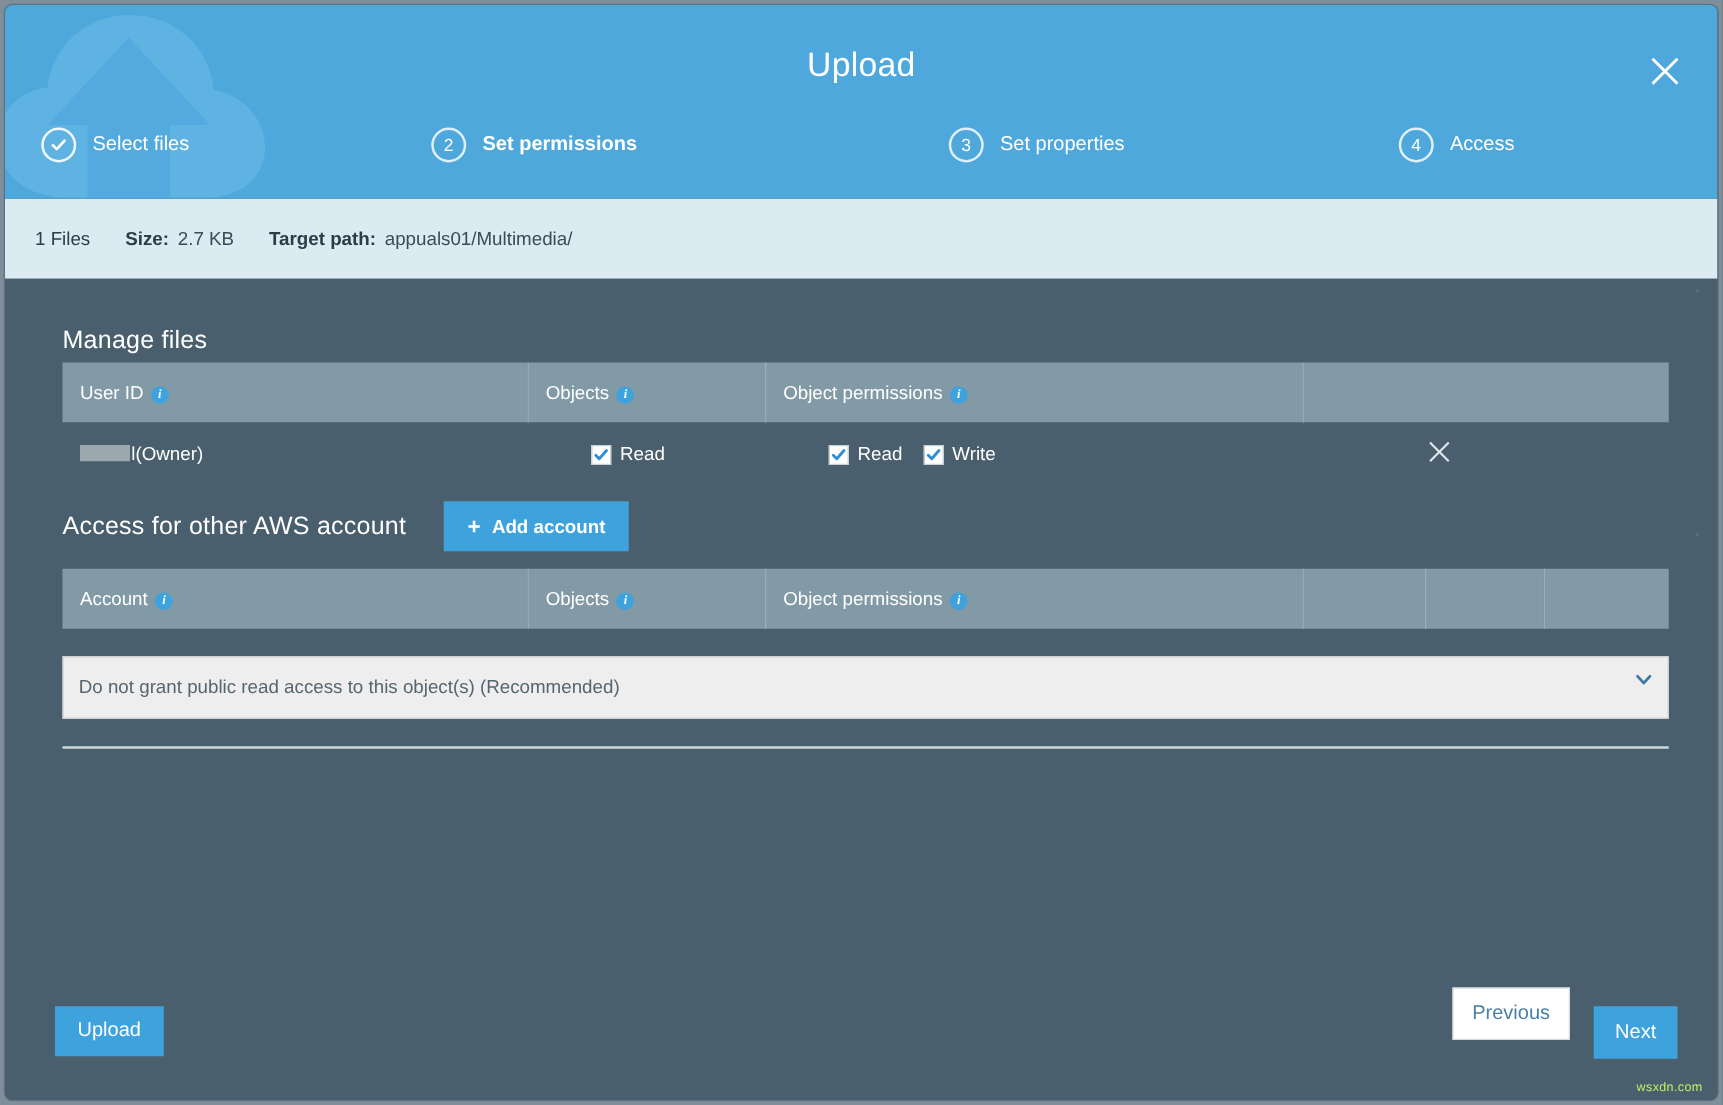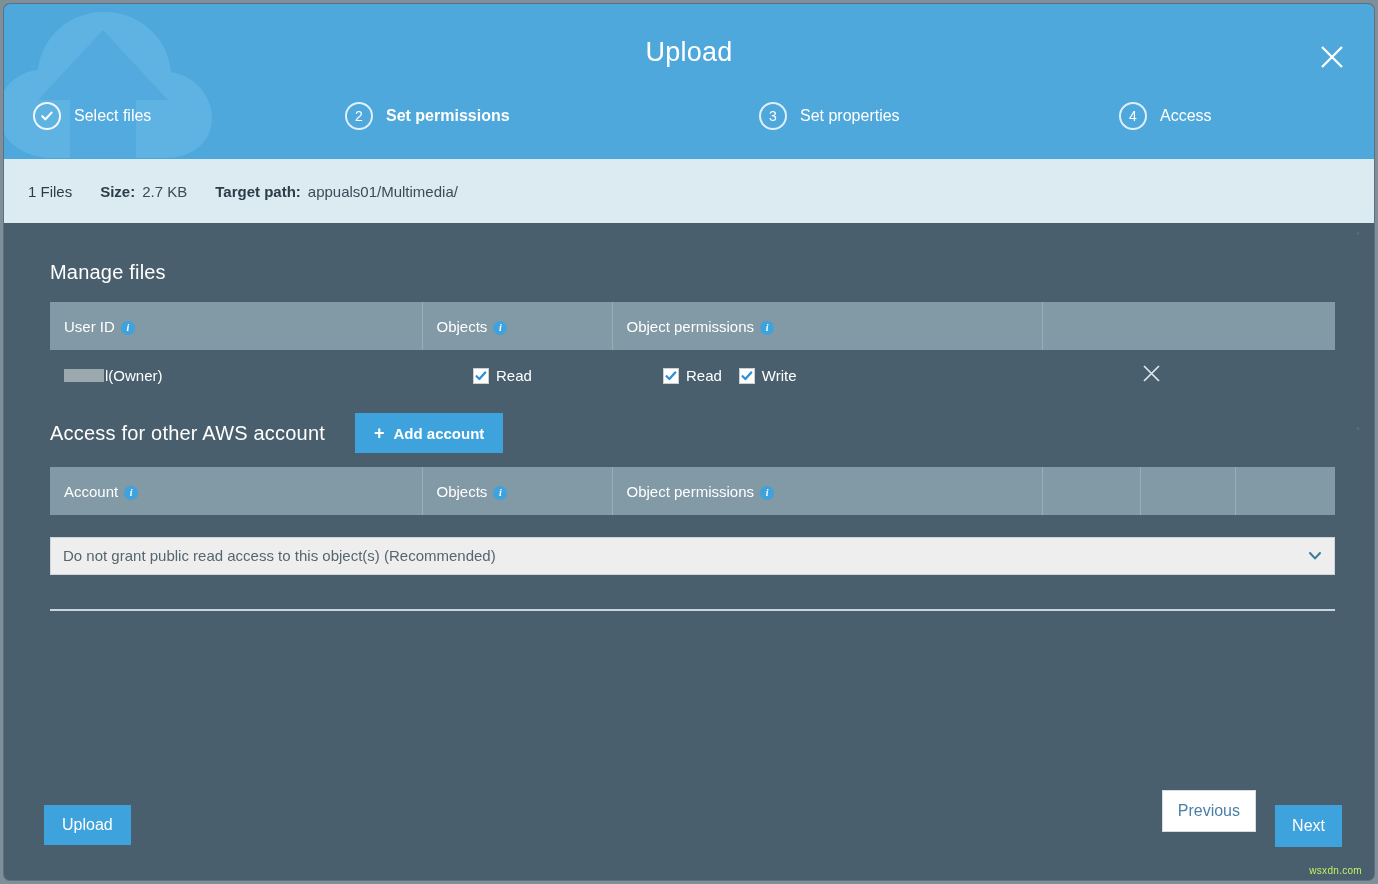--- a/index.html
+++ b/index.html
@@ -246,21 +246,21 @@
   }
 
   
   .select-wrap {
     position: relative;
     width: 1285px;
     height: 38px;
   }
   .select-box {
     width: 100%;
-    height: 38px;
+    height: 50px;
     background: #eeeeee;
     border: 1px solid #cfd4d7;
     color: #56666f;
     font-size: 15px;
     font-family: "Liberation Sans", sans-serif;
     padding: 0 34px 0 12px;
     appearance: none;
     -webkit-appearance: none;
     cursor: pointer;
     line-height: 36px;
@@ -403,21 +403,21 @@
 
   <div id="content">
 
     <div class="scroll-hint" style="top:5px;">•</div>
     <div class="scroll-hint" style="top:200px;">•</div>
 
     <div style="padding-top:38px;">
       <div class="section-title">Manage files</div>
     </div>
 
-    <div style="margin-top:18px;">
+    <div style="margin-top:6px;">
       <table class="perm-table">
         <thead>
           <tr>
             <th class="col-a"><span>User ID</span><span class="info-icon">i</span></th>
             <th class="col-b"><span>Objects</span><span class="info-icon">i</span></th>
             <th class="col-c"><span>Object permissions</span><span class="info-icon">i</span></th>
             <th style="width:293px;"></th>
           </tr>
         </thead>
         <tbody>

